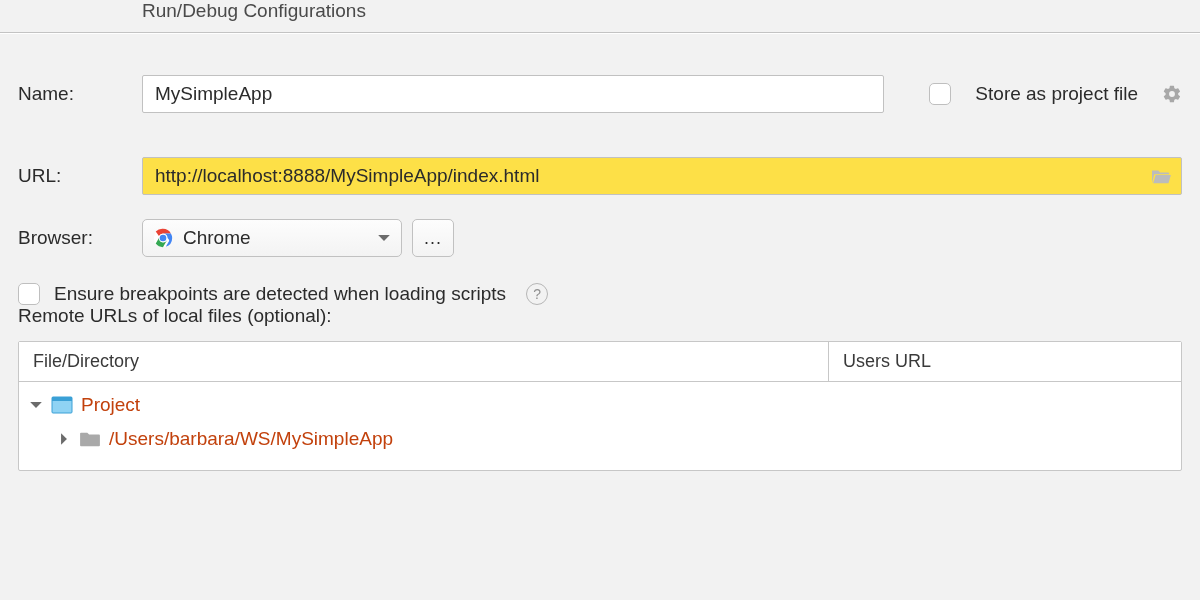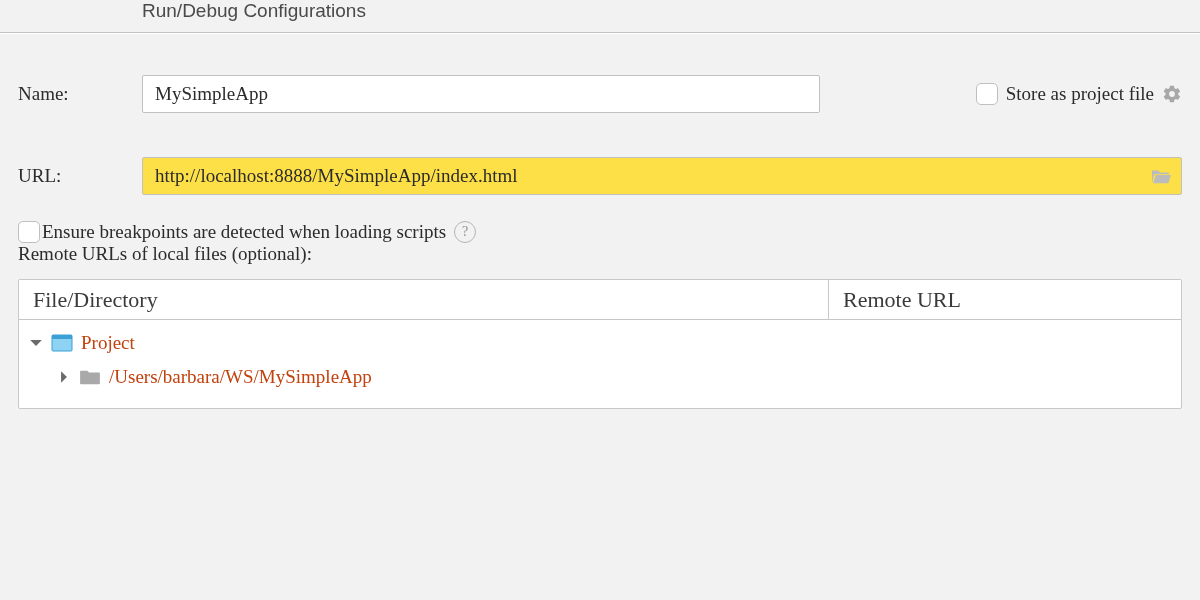--- a/index.html
+++ b/index.html
@@ -27,21 +27,20 @@
       text-align: right;
     }
     .divider {
       height: 1px;
       background: #c3c3c3;
       box-shadow: 0 1px 0 #ffffff;
       width: 100%;
     }
     .content {
       padding: 18px 18px 12px 18px;
-      font-family: Liberation Serif, serif;
     }
     .row {
       display: flex;
       align-items: center;
       margin-top: 20px;
     }
     .row:first-child {
       margin-top: 24px;
     }
     .label-col {
@@ -53,27 +52,27 @@
       border: 1px solid #c1c1c1;
       background: #ffffff;
       border-radius: 2px;
       padding: 0 12px;
       font-size: 19px;
       font-family: inherit;
       color: #2b2b2b;
       outline: none;
     }
     .name-input {
-      width: 678px;
+      width: 742px;
     }
     .store-area {
       display: flex;
       align-items: center;
       margin-left: auto;
-      gap: 8px;
+      gap: 24px;
     }
     .checkbox {
       width: 22px;
       height: 22px;
       border: 1px solid #bfbfbf;
       border-radius: 5px;
       background: #ffffff;
       display: inline-block;
       flex-shrink: 0;
     }
@@ -135,21 +134,21 @@
       display: flex;
       align-items: center;
       justify-content: center;
       font-size: 18px;
       letter-spacing: 1px;
       color: #2b2b2b;
     }
     .ensure-row {
       display: flex;
       align-items: center;
-      gap: 2px;
+      gap: 14px;
       margin-top: 26px;
     }
     .help-icon {
       width: 22px;
       height: 22px;
       border: 1.5px solid #b6b6b6;
       border-radius: 50%;
       display: inline-flex;
       align-items: center;
       justify-content: center;
@@ -167,21 +166,21 @@
     }
     .table-header {
       display: flex;
       height: 40px;
       background: #ffffff;
     }
     .th {
       display: flex;
       align-items: center;
       padding: 0 14px;
-      font-size: 22px;
+      font-size: 18px;
       color: #3a3a3a;
       border-bottom: 1px solid #c7c7c7;
     }
     .th-file {
       width: 810px;
       border-right: 1px solid #c7c7c7;
     }
     .th-remote {
       flex: 1;
     }
@@ -245,33 +244,54 @@
   <div class="row" style="margin-top:44px">
     <div class="label-col">URL:</div>
     <div class="url-wrapper">
       <input class="input url-input" type="text" value="http://localhost:8888/MySimpleApp/index.html" style="">
       <svg class="folder-in-input" viewBox="0 0 24 20">
         <path fill="currentColor" d="M2 4h7l2 2h9a1 1 0 0 1 1 1v1H5.2a1 1 0 0 0-1 .8L2 18Zm1.3 14L6 9h17l-2.7 9Z"></path>
       </svg>
     </div>
   </div>
 
+  <div class="row" style="margin-top:24px">
+    <div class="label-col">Browser:</div>
+    <div class="browser-select">
+      <svg class="chrome-icon" viewBox="0 0 24 24">
+        <circle cx="12" cy="12" r="11" fill="#fff"></circle>
+        <path fill="#EA4335" d="M12 1a11 11 0 0 1 9.5 5.5H12a5.5 5.5 0 0 0-4.9 3L3.3 4.3A11 11 0 0 1 12 1Z"></path>
+        <path fill="#4285F4" d="M23 12a11 11 0 0 1-7.7 10.5l4.2-7.3A5.5 5.5 0 0 0 17.5 12 5.5 5.5 0 0 0 12 6.5h9.5A11 11 0 0 1 23 12Z"></path>
+        <path fill="#34A853" d="M12 23a11 11 0 0 1-8.7-4.3l4.2-7.3A5.5 5.5 0 0 0 12 17.5a5.5 5.5 0 0 0 4.8-2.8l-4.2 7.3Z"></path>
+        <path fill="#FBBC05" d="M3.3 4.3 7.5 11.6A5.5 5.5 0 0 0 12 17.5l-4.2 7.3A11 11 0 0 1 1 12a11 11 0 0 1 2.3-7.7Z" opacity="0"></path>
+        <circle cx="12" cy="12" r="5" fill="#fff"></circle>
+        <circle cx="12" cy="12" r="4" fill="#4285F4"></circle>
+      </svg>
+      <span class="browser-label">Chrome</span>
+      <svg class="chevron-down" viewBox="0 0 12 12">
+        <path fill="currentColor" d="M1 3.5 6 8.5l5-5Z"></path>
+      </svg>
+    </div>
+    <div class="more-button">
+      <span>...</span>
+    </div>
+  </div>
 
   <div class="ensure-row">
     <span class="checkbox"></span>
     <span>Ensure breakpoints are detected when loading scripts</span>
     <span class="help-icon">?</span>
   </div>
 
   <div class="section-label">Remote URLs of local files (optional):</div>
 
   <div class="table">
     <div class="table-header">
       <div class="th th-file">File/Directory</div>
-      <div class="th th-remote">Remote URL</div>
+      <div class="th th-remote">Users URL</div>
     </div>
     <div class="table-body">
       <div class="tree-row">
         <svg class="disclosure" viewBox="0 0 12 12">
           <path fill="currentColor" d="M1 3.5 6 8.5l5-5Z"></path>
         </svg>
         <svg class="project-icon" viewBox="0 0 22 18">
           <rect x="1" y="1" width="20" height="16" rx="1" fill="#8fd3f4" stroke="#3aa0d6"></rect>
           <rect x="1" y="1" width="20" height="4" fill="#3aa0d6"></rect>
         </svg>

